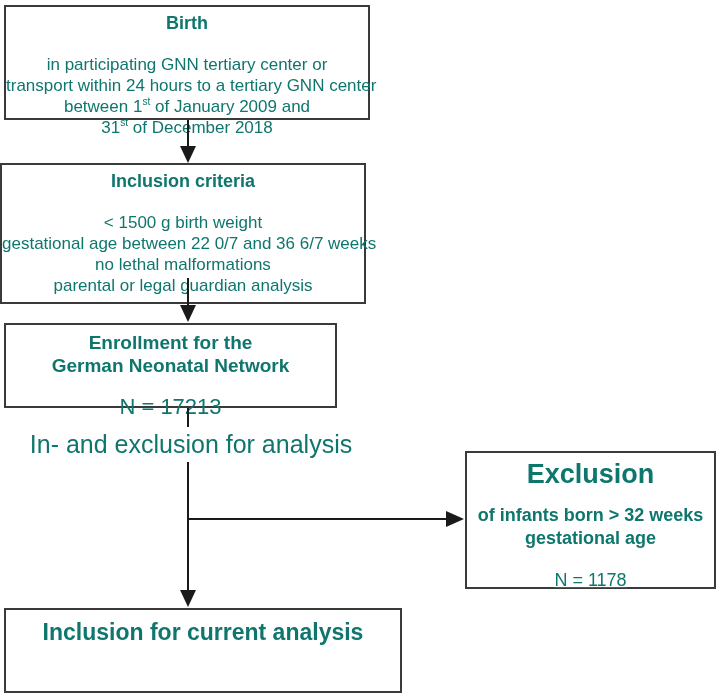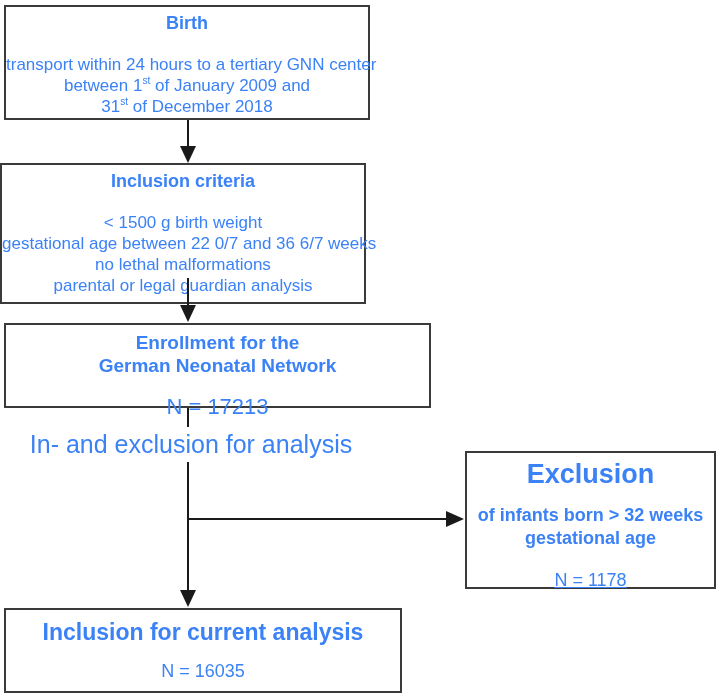--- a/index.html
+++ b/index.html
@@ -2,21 +2,21 @@
 <html><head>
 <meta charset="utf-8">
 <style>
   html, body { margin: 0; padding: 0; background: #ffffff; }
   .canvas {
     position: relative;
     width: 722px;
     height: 699px;
     background: #ffffff;
     font-family: "Liberation Sans", sans-serif;
-    color: #3b82f6;
+    color: #0f766e;
     overflow: hidden;
   }
   .box {
     position: absolute;
     box-sizing: border-box;
     border: 2px solid #3a3a3a;
     background: #ffffff;
     text-align: center;
   }
   .box-title {
@@ -65,58 +65,58 @@
   }
 </style>
 </head>
 <body>
 
 <div class="canvas">
 
   <div class="box" style="left:4px; top:5px; width:366px; height:115px;">
     <div class="box-title">Birth</div>
     <div class="box-body">
+      <div class="body-line">in participating GNN tertiary center or</div>
       <div class="body-line">transport within 24 hours to a tertiary GNN center</div>
       <div class="body-line"><span>between 1</span><span class="sup">st</span><span> of January 2009 and</span></div>
       <div class="body-line"><span>31</span><span class="sup">st</span><span> of December 2018</span></div>
     </div>
   </div>
 
   <div class="box" style="left:0; top:163px; width:366px; height:141px;">
     <div class="box-title">Inclusion criteria</div>
     <div class="box-body">
       <div class="body-line">&lt; 1500 g birth weight</div>
       <div class="body-line">gestational age between 22 0/7 and 36 6/7 weeks</div>
       <div class="body-line">no lethal malformations</div>
       <div class="body-line">parental or legal guardian analysis</div>
     </div>
   </div>
 
-  <div class="box box-enrollment" style="left:4px; top:323px; width:427px; height:85px;">
+  <div class="box box-enrollment" style="left:4px; top:323px; width:333px; height:85px;">
     <div class="box-title">
       <div>Enrollment for the</div>
       <div>German Neonatal Network</div>
     </div>
     <div class="n-line">N = 17213</div>
   </div>
 
   <div class="flow-note">In- and exclusion for analysis</div>
 
   <div class="box box-exclusion" style="left:465px; top:451px; width:251px; height:138px;">
     <div class="box-title">Exclusion</div>
     <div class="box-body">
       <div class="body-line">of infants born &gt; 32 weeks</div>
       <div class="body-line">gestational age</div>
     </div>
     <div class="n-line">N = 1178</div>
   </div>
 
   <div class="box box-final" style="left:4px; top:608px; width:398px; height:85px;">
     <div class="box-title">Inclusion for current analysis</div>
-    <div class="n-line">N = 16035</div>
   </div>
 
   <svg class="arrow-layer" viewBox="0 0 722 699">
 
     <line x1="188" y1="120" x2="188" y2="147" stroke="#1a1a1a" stroke-width="2"></line>
     <polygon points="180,146 196,146 188,163" fill="#1a1a1a"></polygon>
 
     <line x1="188" y1="278" x2="188" y2="306" stroke="#1a1a1a" stroke-width="2"></line>
     <polygon points="180,305 196,305 188,322" fill="#1a1a1a"></polygon>
 

